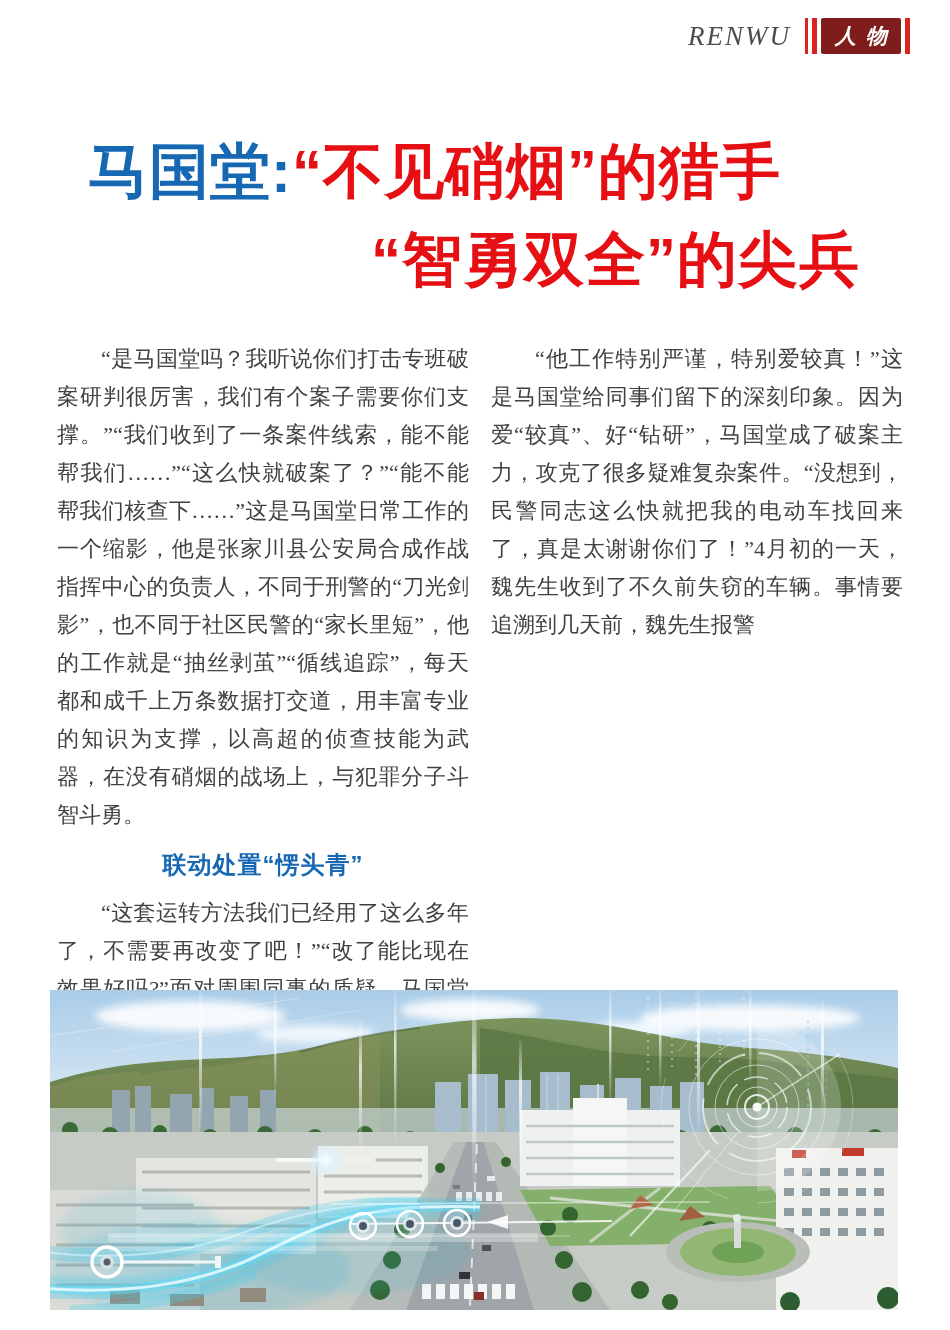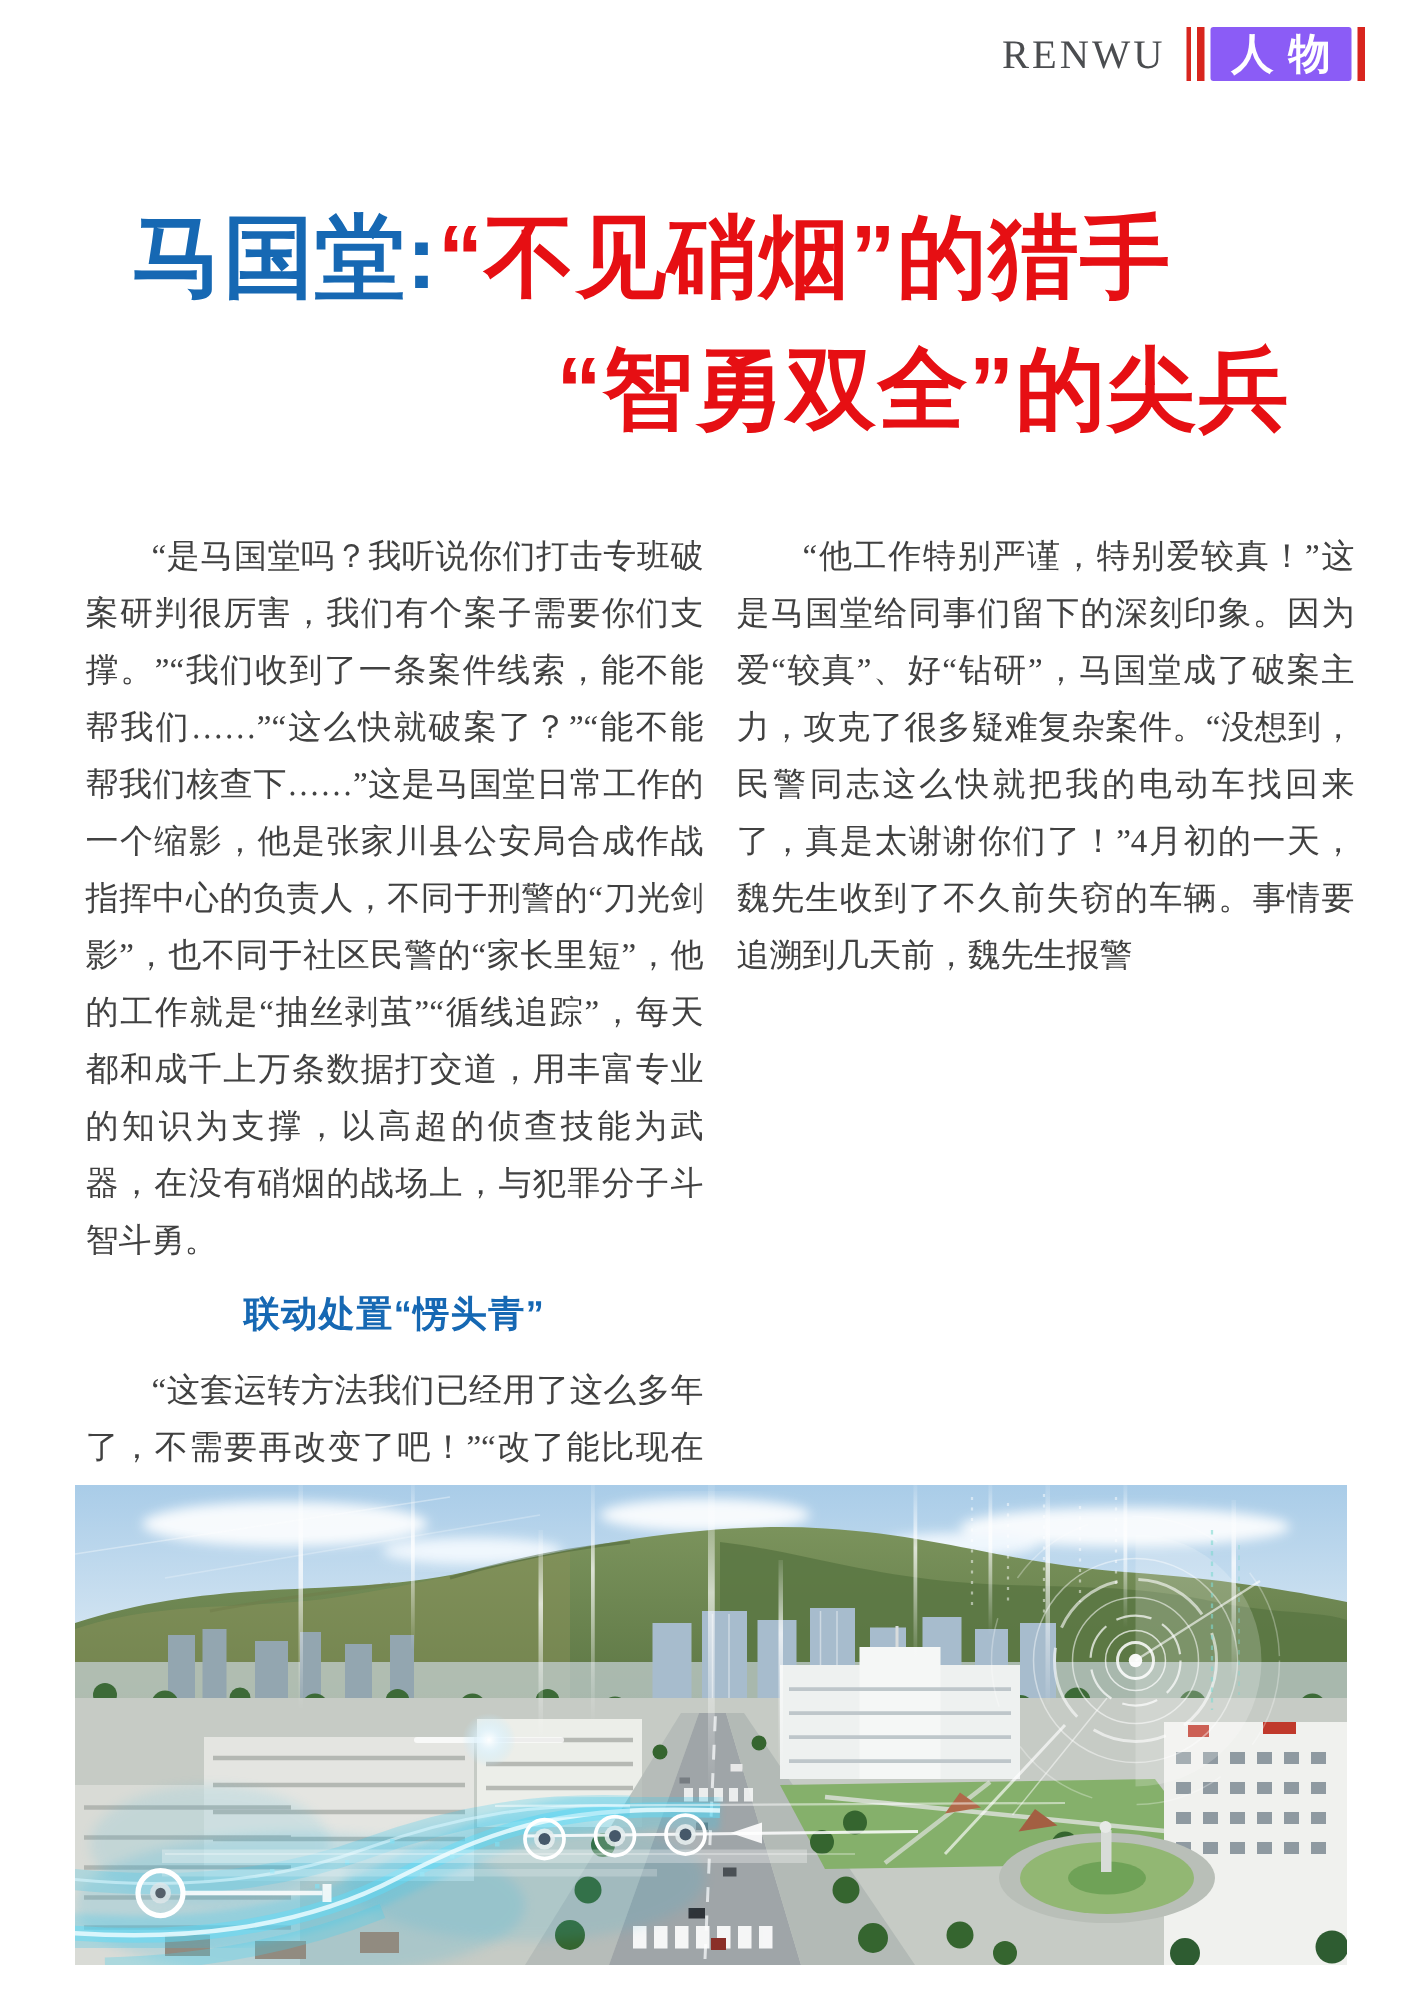--- a/index.html
+++ b/index.html
@@ -4,42 +4,42 @@
 <style>
   html,body{margin:0;padding:0;}
   body{
     width:950px;height:1330px;background:#ffffff;position:relative;
     font-family:"Liberation Serif","DejaVu Serif",serif;
     -webkit-font-smoothing:antialiased;
   }
   .page{position:absolute;inset:0;background:#fff;overflow:hidden;}
 
   
-  .header{position:absolute;top:18px;right:40px;display:flex;align-items:center;gap:14px;}
+  .header{position:absolute;top:18px;right:40px;display:flex;align-items:center;gap:14px;font-style:italic;}
   .renwu{font-family:"Liberation Serif","DejaVu Serif",serif;font-size:27px;color:#4b4d50;letter-spacing:2px;}
   .badge{display:flex;align-items:center;gap:4px;}
   .bar{width:5px;height:36px;background:#d8251e;}
   .bar.thin{width:3px;}
-  .badge-box{background:#8b5cf6;color:#fff;font-family:"Liberation Sans","DejaVu Sans",sans-serif;
-    font-weight:bold;font-size:28px;letter-spacing:10px;padding:4px 4px 4px 14px;border-radius:2px;line-height:28px;}
+  .badge-box{background:#7f1d1d;color:#fff;font-family:"Liberation Sans","DejaVu Sans",sans-serif;
+    font-weight:bold;font-size:21px;letter-spacing:10px;padding:4px 4px 4px 14px;border-radius:2px;line-height:28px;}
 
   
   .title{position:absolute;top:128px;left:88px;width:772px;
     font-family:"Liberation Sans","DejaVu Sans",sans-serif;font-weight:900;
     font-size:60px;line-height:88px;letter-spacing:1px;white-space:nowrap;}
   .title .l1{text-align:left;}
   .title .l2{text-align:right;}
   .t-blue{color:#1668b3;}
   .t-red{color:#e60f13;}
 
   
   .columns{position:absolute;top:340px;left:57px;width:846px;display:flex;gap:22px;color:#414141;}
   .col{width:412px;font-size:22px;line-height:38px;text-align:justify;text-justify:inter-ideograph;}
   .col p{margin:0;}
-  .col p.indent{text-indent:2em;margin-top:12px;}
+  .col p.indent{text-indent:2em;}
   .subhead{color:#1668b3;font-family:"Liberation Sans","DejaVu Sans",sans-serif;font-weight:bold;
     font-size:24px;text-align:center;line-height:38px;margin:12px 0 10px;letter-spacing:1px;}
 
   
   .photo{position:absolute;top:990px;left:50px;width:848px;height:320px;overflow:hidden;background:#bcd6ea;}
   .photo svg{display:block;}
 </style>
 </head>
 <body>
 

